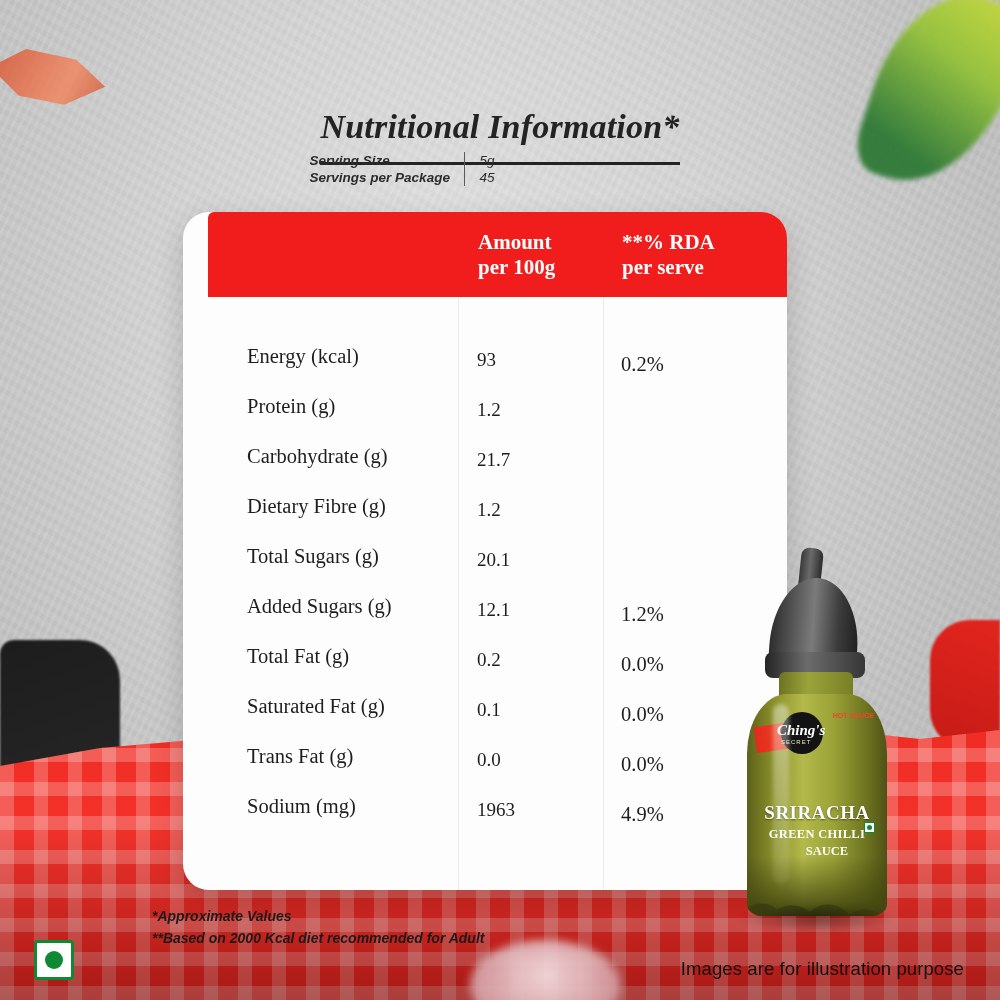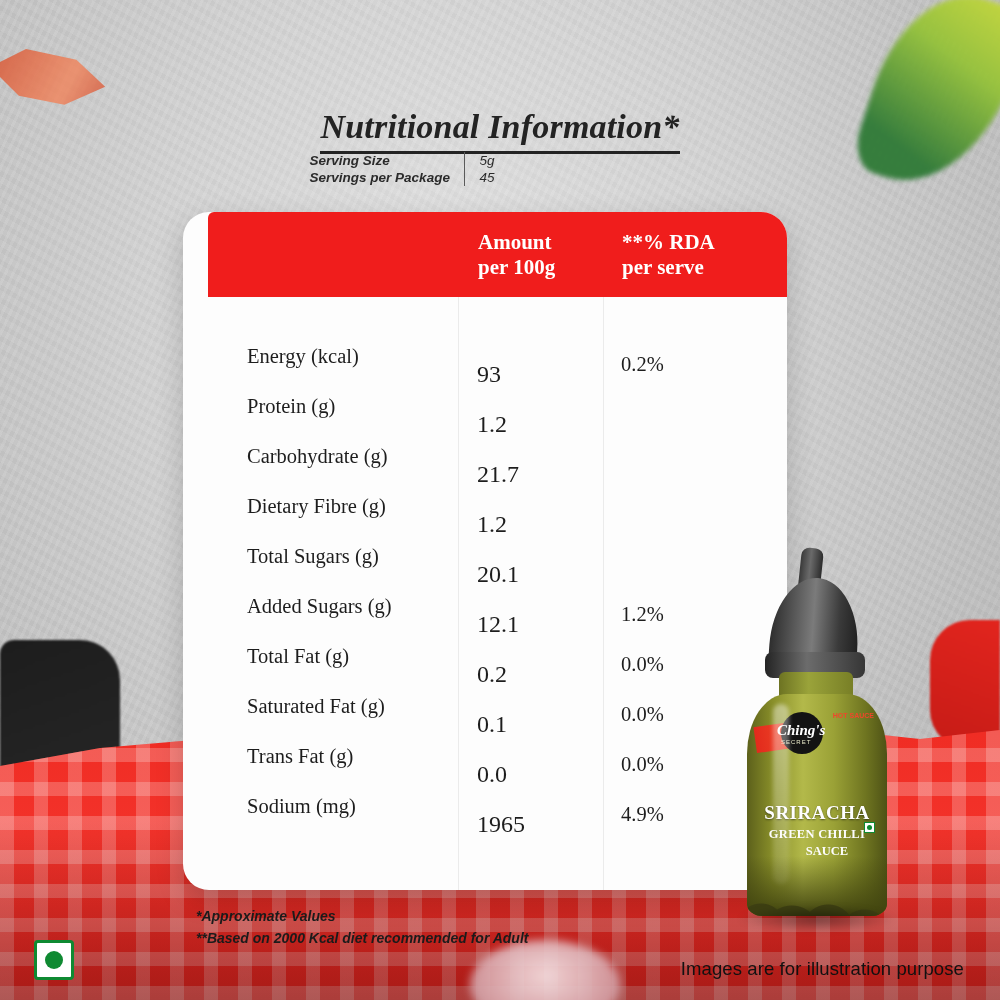--- a/index.html
+++ b/index.html
@@ -92,21 +92,21 @@
 
   
   .title-wrap { position: absolute; left: 0; top: 108px; width: 1000px; text-align: center; }
   .title {
     display: inline-block;
     font-family: "Liberation Serif", serif;
     font-style: italic; font-weight: bold;
     font-size: 34px; color: #232323;
     letter-spacing: .2px;
     border-bottom: 3px solid #232323;
-    padding-bottom: 5px;
+    padding-bottom: 16px;
   }
   .serving-table {
     position: absolute; left: 0; top: 152px; width: 804px;
     display: flex; justify-content: center;
   }
   .serving-table table { border-collapse: collapse; }
   .serving-table td {
     font-family: "Liberation Sans", sans-serif;
     font-style: italic; font-weight: bold;
     font-size: 13.5px; color: #2b2b2b;
@@ -129,34 +129,34 @@
   
   .rows { position: absolute; left: 0; top: 345px; width: 920px; }
   .row { height: 50px; position: relative; }
   .row .nutrient {
     position: absolute; left: 247px; top: 0;
     font-size: 20.5px; color: #1d1d1d;
     font-family: "Liberation Serif", serif;
     white-space: nowrap;
   }
   .row .amount {
-    position: absolute; left: 477px; top: 16px;
-    font-size: 24px; color: #1d1d1d;
+    position: absolute; left: 477px; top: 4px;
+    font-size: 19px; color: #1d1d1d;
   }
   .row .rda {
     position: absolute; left: 621px; top: 8px;
     font-size: 20.5px; color: #1d1d1d;
   }
 
   
   .footnotes {
     position: absolute; left: 152px; top: 905px;
     font-family: "Liberation Sans", sans-serif;
     font-style: italic; font-weight: bold;
-    font-size: 14px; color: #1b1b1b; line-height: 1.6; margin-left: 44px;
+    font-size: 14px; color: #1b1b1b; line-height: 1.6;
   }
   .illus {
     position: absolute; right: 36px; bottom: 20px;
     font-family: "Liberation Sans", sans-serif;
     font-size: 18.5px; color: #111; letter-spacing: .1px;
   }
 
   
   .veg-mark {
     position: absolute; left: 34px; bottom: 20px;
@@ -355,21 +355,21 @@
     <span class="amount">0.1</span>
     <span class="rda">0.0%</span>
   </div>
   <div class="row">
     <span class="nutrient">Trans Fat (g)</span>
     <span class="amount">0.0</span>
     <span class="rda">0.0%</span>
   </div>
   <div class="row">
     <span class="nutrient">Sodium (mg)</span>
-    <span class="amount">1965</span>
+    <span class="amount">1963</span>
     <span class="rda">4.9%</span>
   </div>
 </div>
 
 <div class="bottle">
   <div class="nozzle-tip"></div>
   <div class="cap"></div>
   <div class="cap-ring"></div>
   <div class="neck"></div>
   <div class="body">

